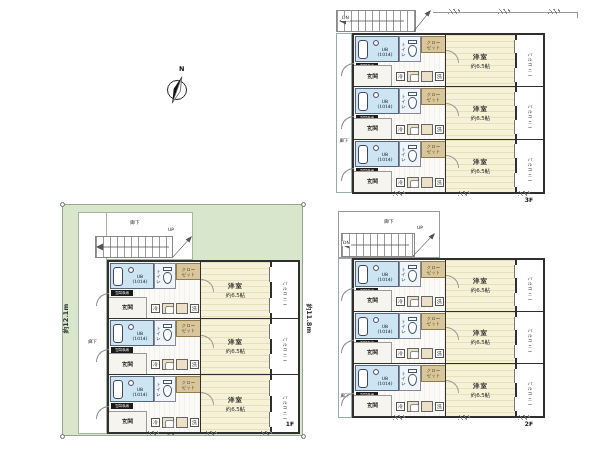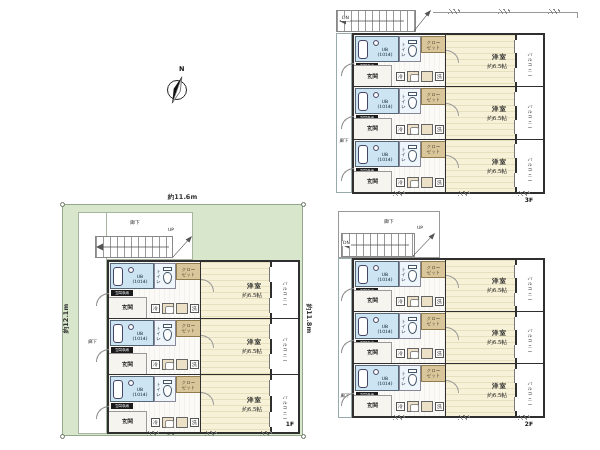--- a/index.html
+++ b/index.html
@@ -41,21 +41,21 @@
         border-top:1px solid #999;border-right:1px solid #999;display:flex;align-items:center;justify-content:center}
   .genkan{font-size:5.5px;font-weight:bold;color:#222}
   .appl{position:absolute;left:42px;bottom:4px;display:flex;align-items:center;gap:2px}
   .tag{font-size:5px;line-height:1;border:1px solid #555;background:#fff;padding:1px 1px;color:#222}
   .sq{width:12px;height:11px;background:#ece1c6;border:1px solid #666;position:relative}
   .sq.sink:after{content:"";position:absolute;left:2px;top:2px;width:7px;height:6px;background:#fff;
         border:1px solid #888;border-radius:2px}
   .room{position:absolute;right:0;top:0;bottom:0;width:70px;border-left:1.5px solid var(--wall,#2f2f2f);
         background:var(--room-cream,#f7f2d7);
         background-image:repeating-linear-gradient(180deg,rgba(160,150,90,.20) 0 1px,transparent 1px 6px)}
-  .rlbl{position:absolute;left:0;right:8px;top:50%;transform:translateY(-50%);text-align:right}
+  .rlbl{position:absolute;left:0;right:0;top:50%;transform:translateY(-50%);text-align:center}
   .rname{font-size:6.5px;font-weight:bold;letter-spacing:1px}
   .rsz{font-size:5.5px;margin-top:1px}
   .win{position:absolute;right:-3px;width:4px;background:#fff;border-left:1px solid #777;border-right:1px solid #777}
   .win.w1{top:9%;height:27%}
   .win.w2{bottom:9%;height:27%}
   .door-arc{position:absolute;left:-13px;top:55%;width:13px;height:13px;border-left:1px solid #888;
         border-top:1px solid #888;border-top-left-radius:100%}
   .room-arc{position:absolute;left:0;top:30%;width:13px;height:13px;border-top:1px solid #999;
         border-right:1px solid #999;border-top-right-radius:100%}
 
@@ -291,21 +291,20 @@
     <div class="hatch" style="left:185px;top:183px"></div>
     <span class="flbl">3F</span>
   </div>
 
   <div class="plan p1">
     <div class="lot"></div>
     <span class="dot" style="left:4.5px;top:11.5px"></span>
     <span class="dot" style="left:245.5px;top:11.5px"></span>
     <span class="dot" style="left:4.5px;top:243.5px"></span>
     <span class="dot" style="left:245.5px;top:243.5px"></span>
-    <span class="dim dtop">約11.6m</span>
     <span class="dim dbot">約11.7m</span>
     <span class="dim dleft">約12.1m</span>
     <span class="dim dright">約11.8m</span>
     <div class="corr-band"></div>
     <div class="corr">
       <span class="corr-l">廊下</span>
     </div>
     <span class="corr-top2">廊下</span>
     <div class="treads"></div>
     <svg class="sflow" width="98" height="22" viewBox="0 0 98 22">

